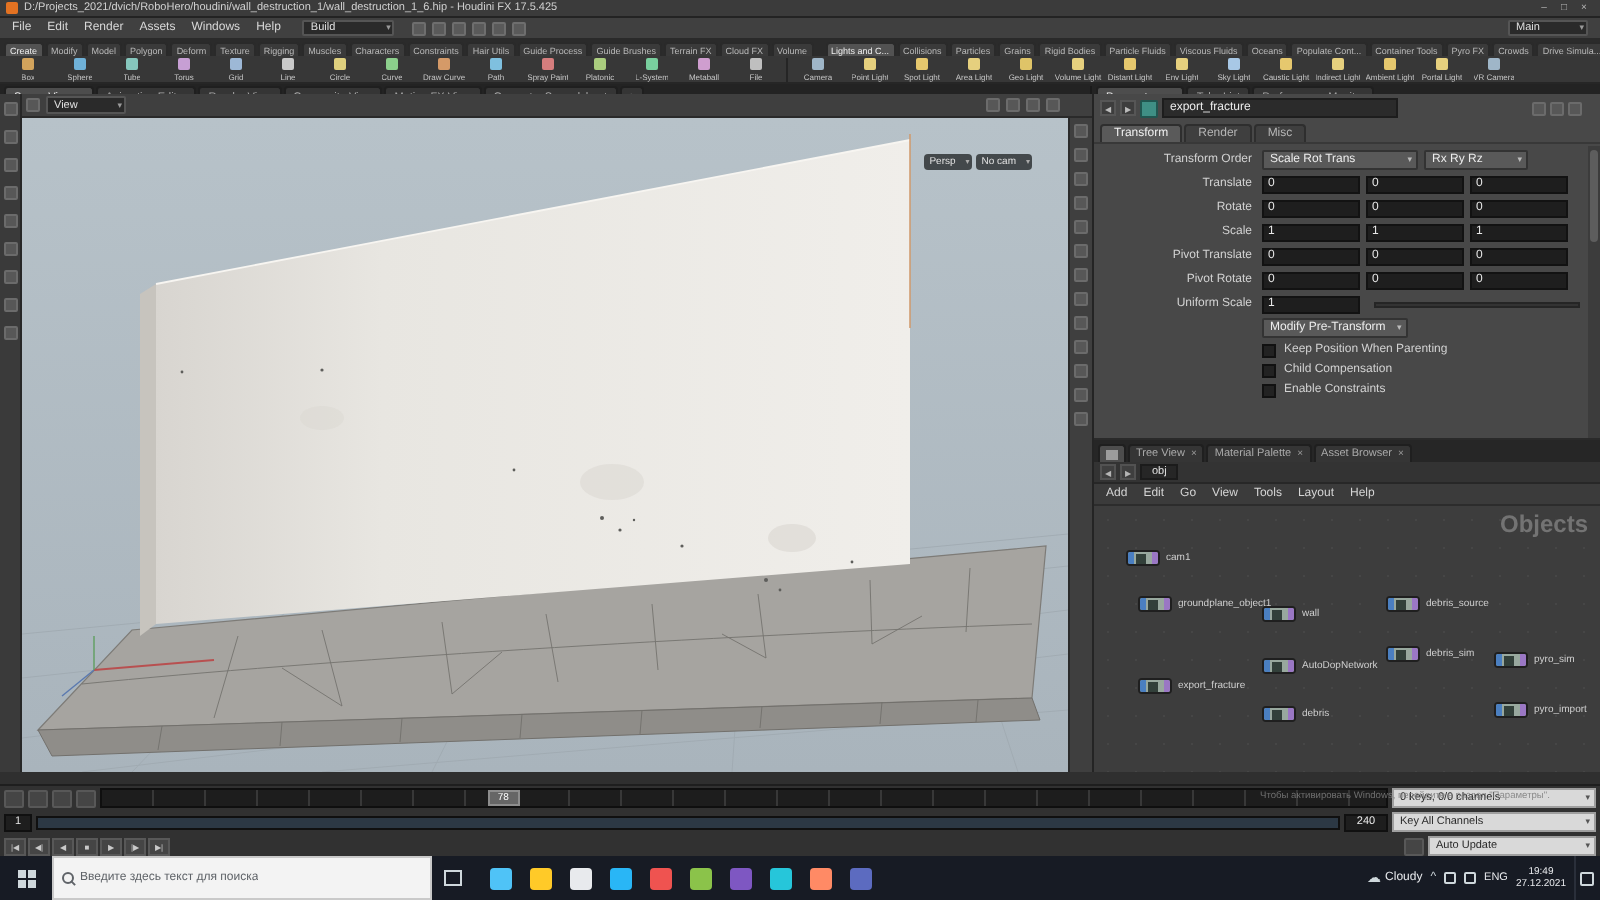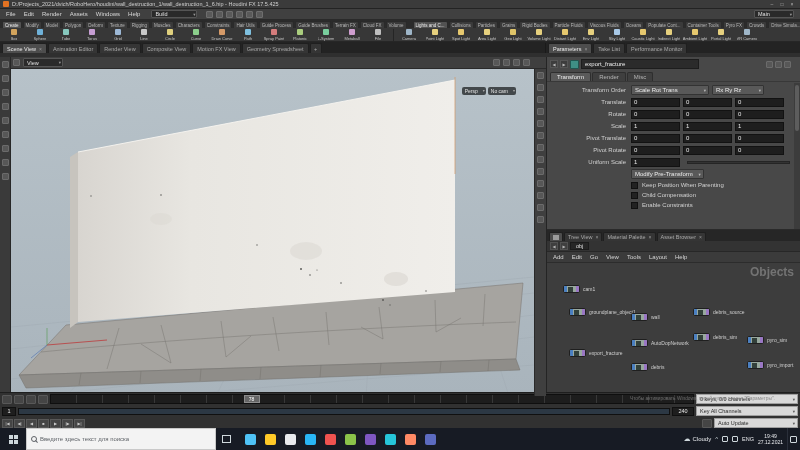--- a/index.html
+++ b/index.html
@@ -32,21 +32,21 @@
 .shelf-divider{width:1px;height:12px;background:#252525;margin:0 2px;flex:0 0 auto}
 
 #panetabs{position:absolute;left:0;top:42px;width:800px;height:11px;background:#232323;display:flex;align-items:flex-end}
 #pane-tabs-left{width:545px;display:flex;align-items:flex-end;overflow:hidden;padding-left:2px}
 #pane-tabs-right{flex:1;display:flex;align-items:flex-end;border-left:1px solid #1a1a1a;padding-left:2px;overflow:hidden}
 .pane-tab{font-size:5.5px;color:#a8a8a8;background:#353535;border:1px solid #1f1f1f;border-bottom:none;border-radius:2px 2px 0 0;padding:1px 4px;margin-right:1px;white-space:nowrap;display:flex;align-items:center;height:10px;flex:0 0 auto}
 .pane-tab.on{background:#4d4d4d;color:#ececec}
 .tabx{margin-left:3px;color:#9a9a9a;font-size:5px}
 .pane-tab.plus{width:12px;justify-content:center;padding:1px 2px}
 
-#mainarea{position:absolute;left:0;top:57px;width:740px;height:339px}
+#mainarea{position:absolute;left:0;top:47px;width:740px;height:339px}
 #left-strip{position:absolute;left:0;top:0;width:11px;height:339px;background:#3a3a3a;border-right:1px solid #272727;display:flex;flex-direction:column;align-items:center;padding-top:4px;gap:7px}
 .mini-icon{width:7px;height:7px;background:#575757;border:1px solid #6b6b6b;border-radius:1px;flex:0 0 auto}
 #viewport{position:absolute;left:11px;top:0;width:535px;height:339px;background:#adb8bf}
 #vp-toolbar{position:absolute;left:0;top:0;width:535px;height:12px;background:#3f3f3f;border-bottom:1px solid #2a2a2a;display:flex;align-items:center;padding:0 2px;gap:3px;z-index:6}
 #vp-tool-combo{width:40px;height:9px;font-size:5.5px}
 #vp-toolbar-icons{margin-left:auto;display:flex;gap:3px;padding-right:14px}
 #vp-right-strip{position:absolute;right:0;top:12px;width:12px;height:327px;background:#3f3f3f;border-left:1px solid #2a2a2a;display:flex;flex-direction:column;align-items:center;padding-top:3px;gap:5px;z-index:6}
 #vp-scene{position:absolute;left:0;top:12px;width:523px;height:327px;overflow:hidden}
 #vp-overlays{position:absolute;right:18px;top:18px;display:flex;gap:2px;z-index:5}
 .vp-pill{background:rgba(35,38,40,.78);color:#e2e2e2;font-size:5px;padding:1px 8px 1px 3px;border-radius:2px;position:relative;white-space:nowrap}

